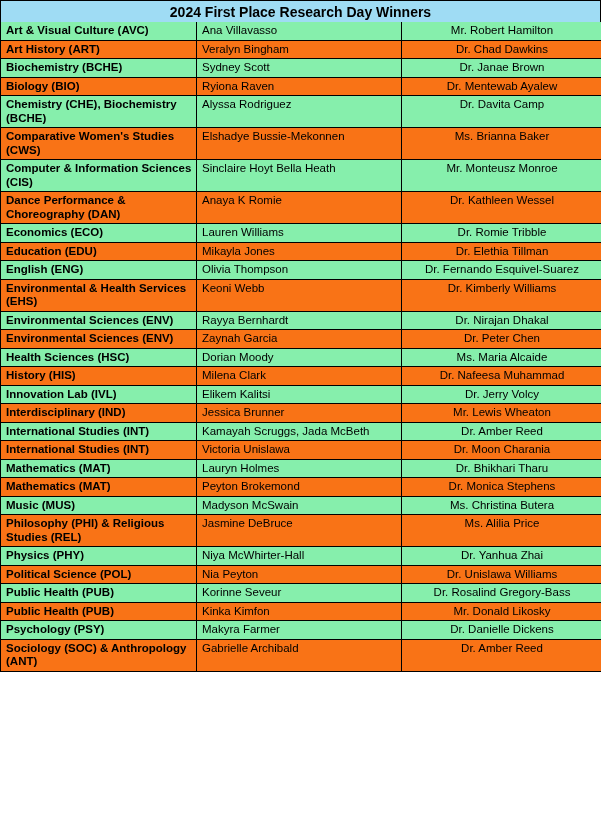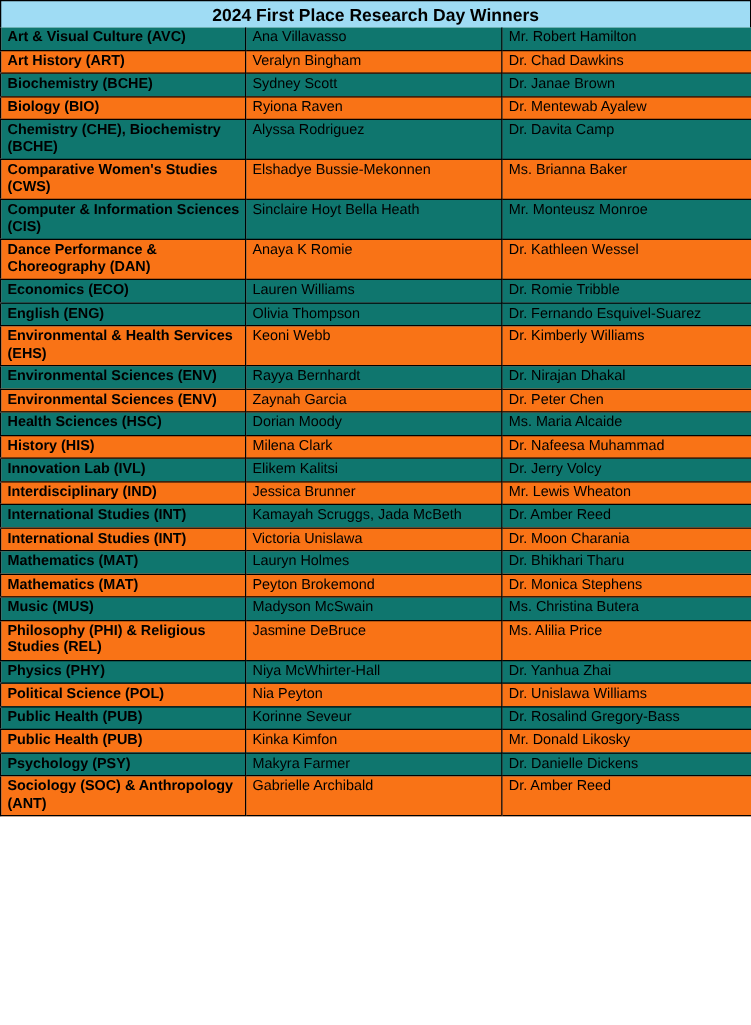--- a/index.html
+++ b/index.html
@@ -55,23 +55,23 @@
     word-wrap: break-word;
   }
   table.winners td:last-child {
     border-right: none;
   }
   table.winners tr:last-child td {
     border-bottom: none;
   }
   .col-dept { width: 196px; font-weight: bold; }
   .col-student { width: 205px; }
-  .col-mentor { width: 200px; }
+  .col-mentor { width: 200px; text-align: center; }
   tr.shade td { background: #f97316; }
-  tr.plain td { background: #0f766e; }
+  tr.plain td { background: #86efac; }
 </style>
 </head>
 <body>
 
 <div class="page">
   <div class="title-bar">
     <span class="title-text">2024 First Place Research Day Winners</span>
   </div>
   <table class="winners">
     <tbody>
@@ -113,20 +113,25 @@
         <tr class="shade">
           <td class="col-dept">Dance Performance &amp; Choreography (DAN)</td>
           <td class="col-student">Anaya K Romie</td>
           <td class="col-mentor">Dr. Kathleen Wessel</td>
         </tr>
         <tr class="plain">
           <td class="col-dept">Economics (ECO)</td>
           <td class="col-student">Lauren Williams</td>
           <td class="col-mentor">Dr. Romie Tribble</td>
         </tr>
+        <tr class="shade">
+          <td class="col-dept">Education (EDU)</td>
+          <td class="col-student">Mikayla Jones</td>
+          <td class="col-mentor">Dr. Elethia Tillman</td>
+        </tr>
         <tr class="plain">
           <td class="col-dept">English (ENG)</td>
           <td class="col-student">Olivia Thompson</td>
           <td class="col-mentor">Dr. Fernando Esquivel-Suarez</td>
         </tr>
         <tr class="shade">
           <td class="col-dept">Environmental &amp; Health Services (EHS)</td>
           <td class="col-student">Keoni Webb</td>
           <td class="col-mentor">Dr. Kimberly Williams</td>
         </tr>

